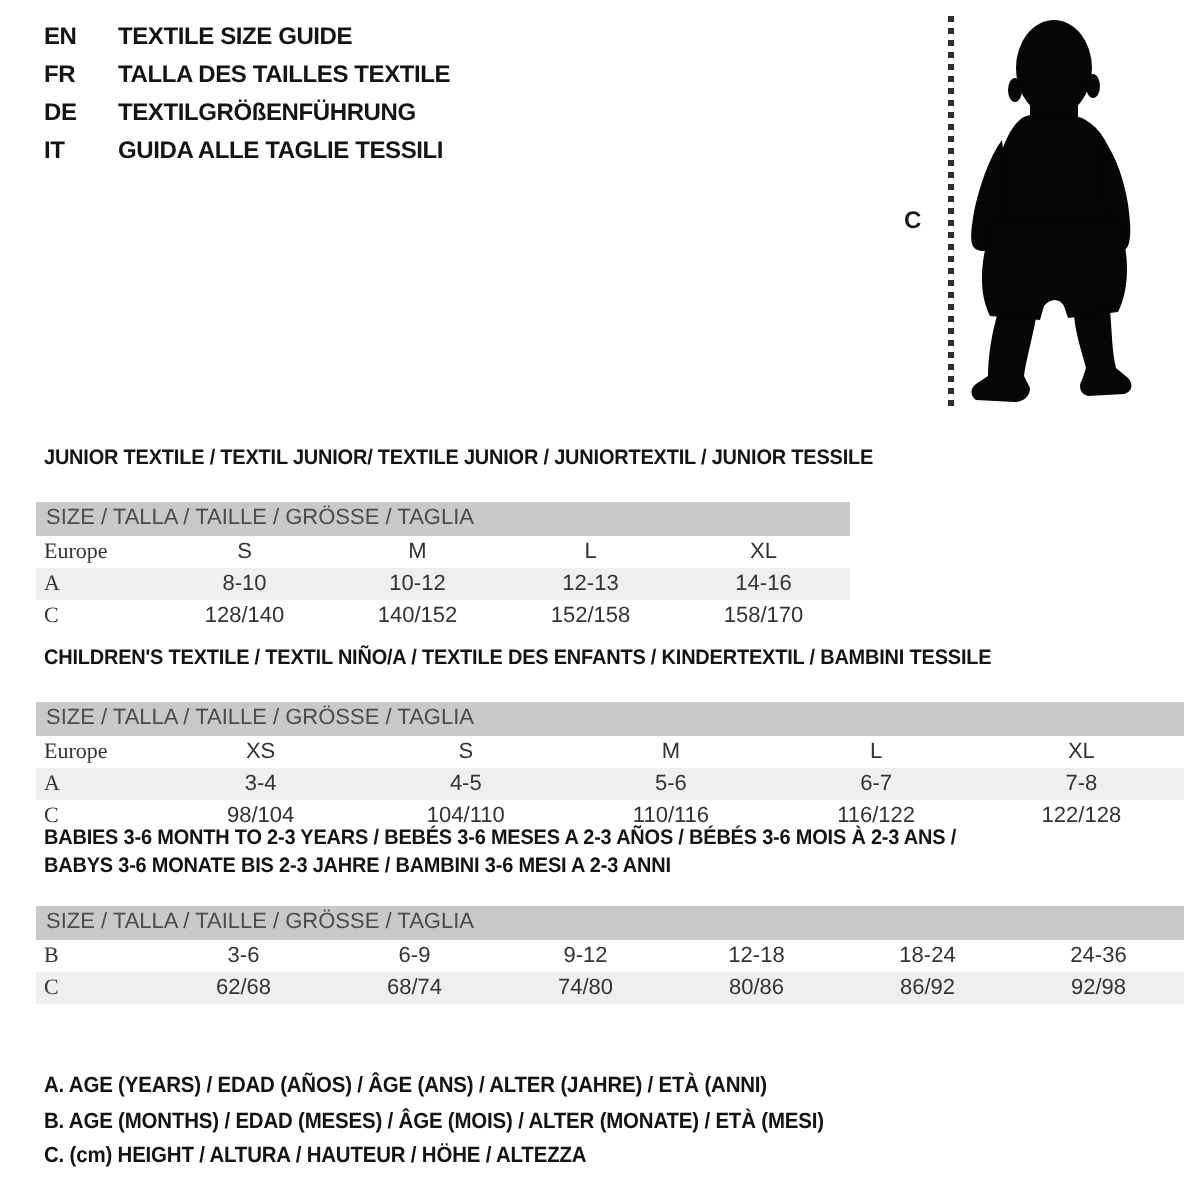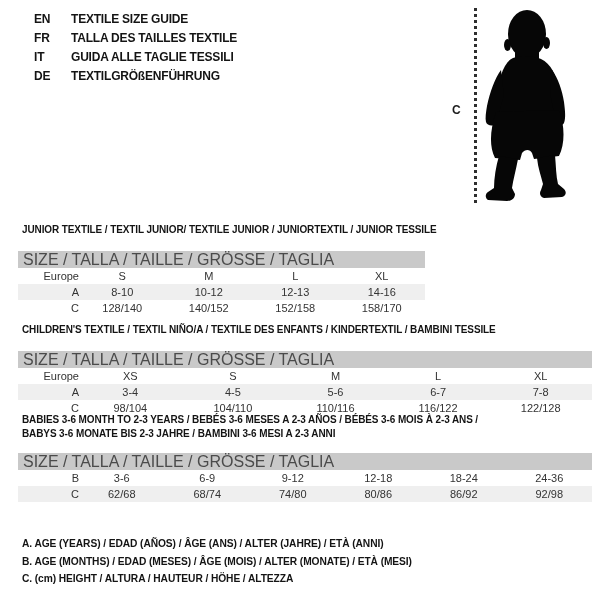--- a/index.html
+++ b/index.html
@@ -4,21 +4,21 @@
 <style>
   html,body{margin:0;padding:0;}
   body{
     width:600px;height:600px;position:relative;overflow:hidden;
     background:#ffffff;
     font-family:"Liberation Sans", sans-serif;
     -webkit-font-smoothing:antialiased;
   }
   
   .lang-list{position:absolute;top:9px;left:22px;}
-  .lang-row{height:19px;white-space:nowrap;margin-left:12px;}
+  .lang-row{height:19px;white-space:nowrap;}
   .lang-code{display:inline-block;width:37px;font-weight:bold;font-size:12px;color:var(--title-text,#141414);letter-spacing:-0.2px;}
   .lang-label{font-weight:bold;font-size:12px;color:var(--title-text,#141414);letter-spacing:-0.2px;}
 
   
   .figure{position:absolute;top:0;left:440px;width:160px;height:215px;}
   .figure-label{position:absolute;left:12px;top:103px;font-weight:bold;font-size:12px;color:#1c1c1c;}
   .dash-line{
     position:absolute;left:34px;top:8px;width:3px;height:198px;
     background:repeating-linear-gradient(to bottom,#2e2e2e 0 3px,transparent 3px 6px);
   }
@@ -31,43 +31,43 @@
   .sec-1{top:322px;width:574px;}
   .sec-2{top:412px;width:574px;}
   .tbl-title{
     font-weight:bold;font-size:10.5px;line-height:14px;color:var(--title-text,#141414);
     margin:0 0 15px 4px;white-space:pre;letter-spacing:-0.1px;
     transform:scaleX(.95);transform-origin:0 50%;
   }
   .sec-2 .tbl-title{margin-bottom:13px;}
   .tbl-bar{
     background:var(--bar-bg,#c9c9c9);color:var(--bar-text,#4b4b4b);
-    font-size:16px;height:17px;line-height:17px;padding-left:5px;
+    font-size:11px;height:17px;line-height:17px;padding-left:5px;
     white-space:nowrap;overflow:hidden;
   }
   .size-table{width:100%;border-collapse:collapse;table-layout:fixed;font-size:11px;color:var(--table-text,#333333);}
   .size-table td{height:16px;text-align:center;padding:0;white-space:nowrap;}
-  .size-table td.rowlabel{width:57px;text-align:right;padding-left:4px;}
+  .size-table td.rowlabel{width:57px;text-align:left;padding-left:4px;font-family:Liberation Serif, serif;}
   .size-table tr.shaded{background:var(--row-shaded,#efefef);}
 
   
   .legend{position:absolute;top:535px;left:22px;}
   .legend-line{
     font-weight:bold;font-size:11px;line-height:17.5px;color:var(--title-text,#141414);
     white-space:pre;letter-spacing:-0.1px;transform:scaleX(.93);transform-origin:0 50%;
   }
 </style>
 </head>
 <body>
 
 <div class="lang-list">
     <div class="lang-row"><span class="lang-code">EN</span><span class="lang-label">TEXTILE SIZE GUIDE</span></div>
     <div class="lang-row"><span class="lang-code">FR</span><span class="lang-label">TALLA DES TAILLES TEXTILE</span></div>
+    <div class="lang-row"><span class="lang-code">DE</span><span class="lang-label">TEXTILGRÖßENFÜHRUNG</span></div>
     <div class="lang-row"><span class="lang-code">IT</span><span class="lang-label">GUIDA ALLE TAGLIE TESSILI</span></div>
-    <div class="lang-row"><span class="lang-code">DE</span><span class="lang-label">TEXTILGRÖßENFÜHRUNG</span></div>
   </div>
 
 <div class="figure">
   <span class="figure-label">C</span>
   <div class="dash-line"></div>
   <svg class="baby-svg" width="95" height="198" viewBox="0 0 95 198" aria-hidden="true">
     <g>
 
       <ellipse cx="45" cy="26" rx="19" ry="24"></ellipse>
       <ellipse cx="25.5" cy="37" rx="3.5" ry="6"></ellipse>

